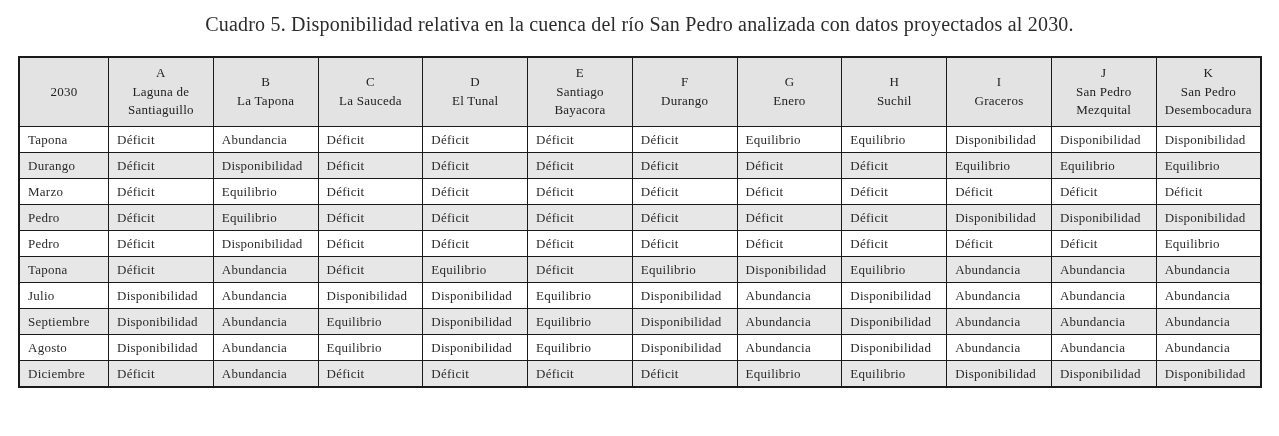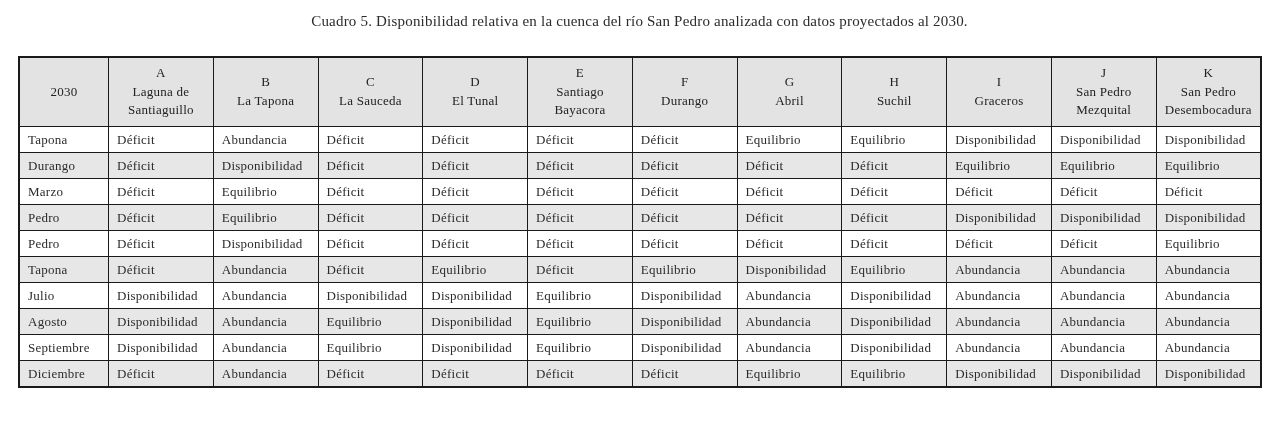--- a/index.html
+++ b/index.html
@@ -16,21 +16,21 @@
     width: 1279px;
     height: 436px;
     position: relative;
   }
   .doc-title {
     position: absolute;
     top: 13px;
     left: 0;
     width: 100%;
     text-align: center;
-    font-size: 15px;
+    font-size: 20px;
     letter-spacing: 0.2px;
     color: #2b2b2b;
   }
   table.cuadro {
     position: absolute;
     top: 56px;
     left: 18px;
     width: 1244px;
     border-collapse: collapse;
     table-layout: fixed;
@@ -98,21 +98,21 @@
           <th>
             <span class="col-letter">E</span>
             <span class="col-name">Santiago Bayacora</span>
           </th>
           <th>
             <span class="col-letter">F</span>
             <span class="col-name">Durango</span>
           </th>
           <th>
             <span class="col-letter">G</span>
-            <span class="col-name">Abril</span>
+            <span class="col-name">Enero</span>
           </th>
           <th>
             <span class="col-letter">H</span>
             <span class="col-name">Suchil</span>
           </th>
           <th>
             <span class="col-letter">I</span>
             <span class="col-name">Graceros</span>
           </th>
           <th>
@@ -218,35 +218,35 @@
           <td>Disponibilidad</td>
           <td>Equilibrio</td>
           <td>Disponibilidad</td>
           <td>Abundancia</td>
           <td>Disponibilidad</td>
           <td>Abundancia</td>
           <td>Abundancia</td>
           <td>Abundancia</td>
         </tr>
         <tr>
+          <td>Septiembre</td>
+          <td>Disponibilidad</td>
+          <td>Abundancia</td>
+          <td>Equilibrio</td>
+          <td>Disponibilidad</td>
+          <td>Equilibrio</td>
+          <td>Disponibilidad</td>
+          <td>Abundancia</td>
+          <td>Disponibilidad</td>
+          <td>Abundancia</td>
+          <td>Abundancia</td>
+          <td>Abundancia</td>
+        </tr>
+        <tr>
           <td>Agosto</td>
-          <td>Disponibilidad</td>
-          <td>Abundancia</td>
-          <td>Equilibrio</td>
-          <td>Disponibilidad</td>
-          <td>Equilibrio</td>
-          <td>Disponibilidad</td>
-          <td>Abundancia</td>
-          <td>Disponibilidad</td>
-          <td>Abundancia</td>
-          <td>Abundancia</td>
-          <td>Abundancia</td>
-        </tr>
-        <tr>
-          <td>Septiembre</td>
           <td>Disponibilidad</td>
           <td>Abundancia</td>
           <td>Equilibrio</td>
           <td>Disponibilidad</td>
           <td>Equilibrio</td>
           <td>Disponibilidad</td>
           <td>Abundancia</td>
           <td>Disponibilidad</td>
           <td>Abundancia</td>
           <td>Abundancia</td>

